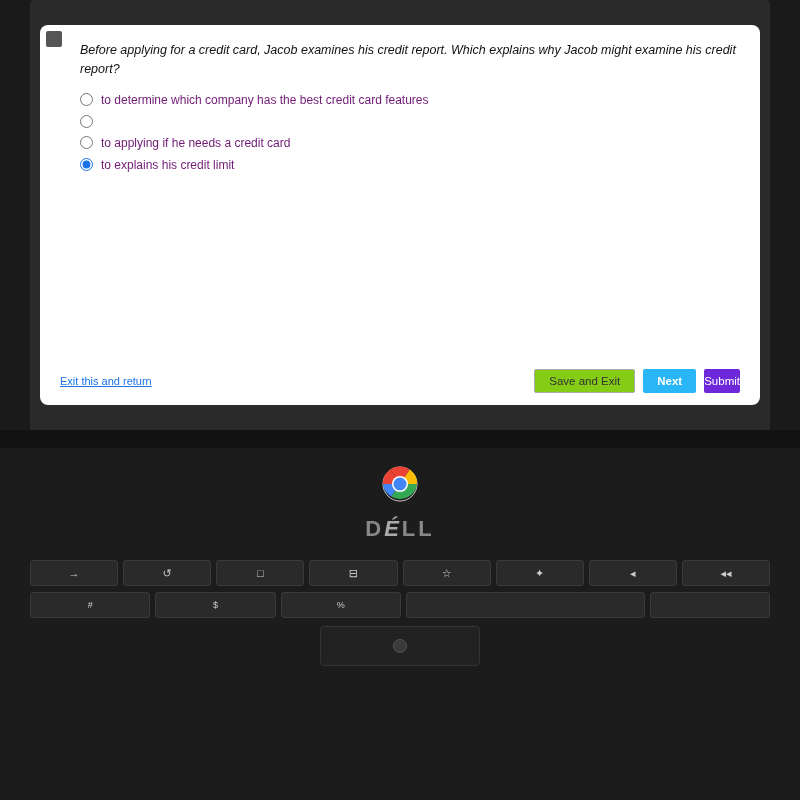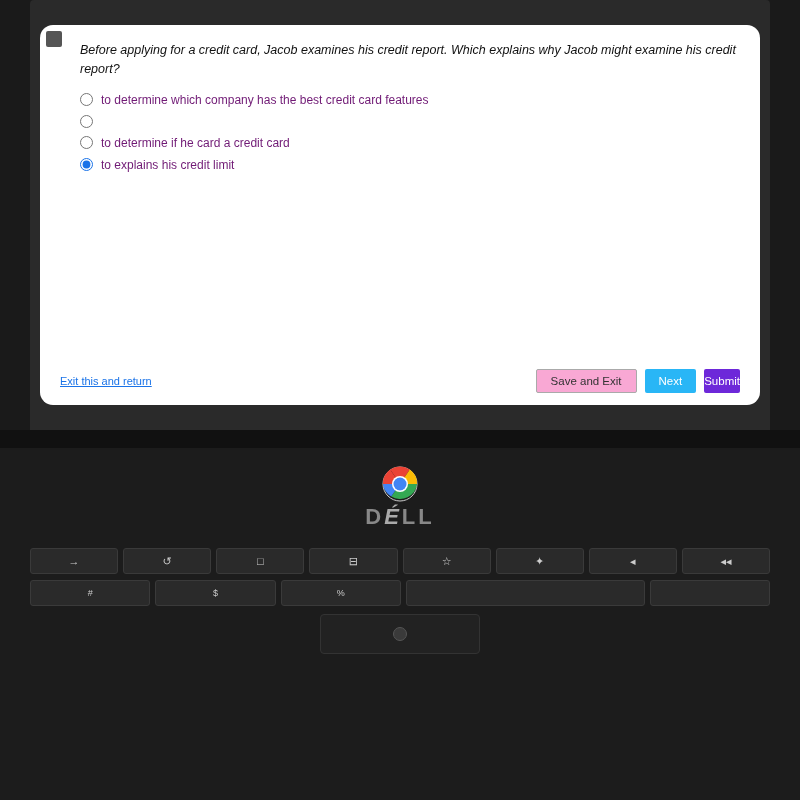--- a/index.html
+++ b/index.html
@@ -25,21 +25,21 @@
       align-items: center;
       justify-content: center;
       padding: 10px;
     }
 
     
     .quiz-panel {
       background: #fff;
       width: 720px;
       min-height: 380px;
-      border-radius: 13px;
+      border-radius: 8px;
       padding: 16px 20px 12px 20px;
       position: relative;
       display: flex;
       flex-direction: column;
     }
 
     .question-text {
       font-size: 12.5px;
       color: #111;
       line-height: 1.5;
@@ -89,37 +89,38 @@
       text-decoration: underline;
       cursor: pointer;
     }
 
     .footer-buttons {
       display: flex;
       gap: 8px;
     }
 
     .btn-save {
-      background: #f9a8d4;
+      background: #84cc16;
       border: 1px solid #aaa;
       color: #333;
       padding: 5px 14px;
       font-size: 11.5px;
       cursor: pointer;
       border-radius: 2px;
     }
 
     .btn-next {
       background: #29b6f6;
       border: none;
       color: #fff;
       padding: 5px 14px;
       font-size: 11.5px;
       cursor: pointer;
       border-radius: 2px;
+      font-weight: bold;
     }
 
     .btn-submit {
       background: #6d28d9;
       border: none;
       color: #fff;
       padding: 5px 0;
       font-size: 11.5px;
       cursor: pointer;
       border-radius: 2px;
@@ -159,21 +160,21 @@
     
     .chrome-logo-area {
       margin-top: 18px;
       display: flex;
       flex-direction: column;
       align-items: center;
     }
 
     
     .dell-logo {
-      margin-top: 2px;
+      margin-top: 14px;
       color: #888;
       font-size: 22px;
       font-weight: bold;
       letter-spacing: 3px;
       font-family: 'Arial', sans-serif;
     }
 
     .dell-logo span.dell-slash {
       color: #aaa;
       font-style: italic;
@@ -255,21 +256,21 @@
     <ul class="options-list" style="margin-left:20px;">
       <li class="option-item">
         <input type="radio" name="quiz" id="opt1" style="">
         <label class="option-label" for="opt1">to determine which company has the best credit card features</label>
       </li>
       <li class="option-item">
         <input type="radio" name="quiz" id="opt2" style="">
       </li>
       <li class="option-item">
         <input type="radio" name="quiz" id="opt3" style="">
-        <label class="option-label" for="opt3">to determine if he card a credit card</label>
+        <label class="option-label" for="opt3">to applying if he needs a credit card</label>
       </li>
       <li class="option-item">
         <input type="radio" name="quiz" id="opt4" checked="" style="">
         <label class="option-label" for="opt4">to explains his credit limit</label>
       </li>
     </ul>
 
     <div class="quiz-footer">
       <a class="mark-link" href="#">Exit this and return</a>
       <div class="footer-buttons">

